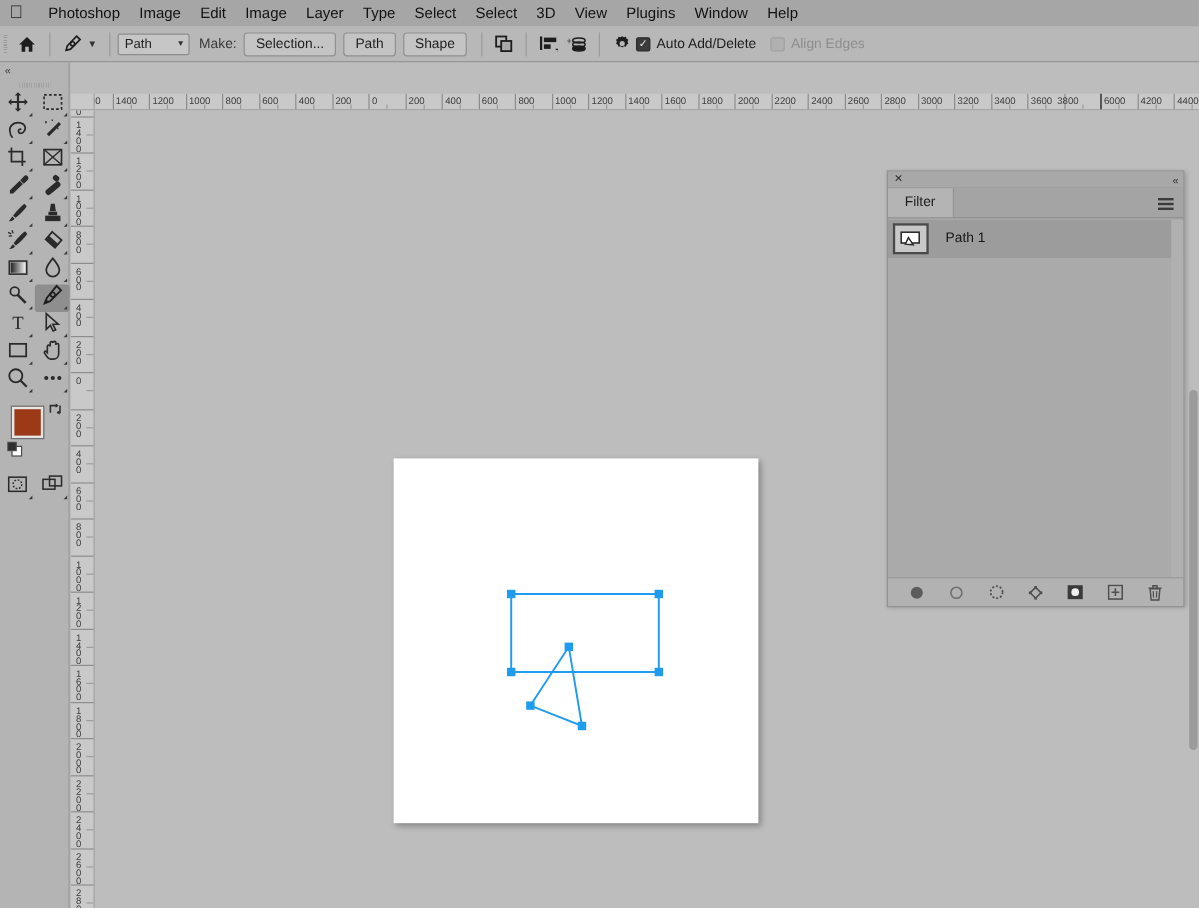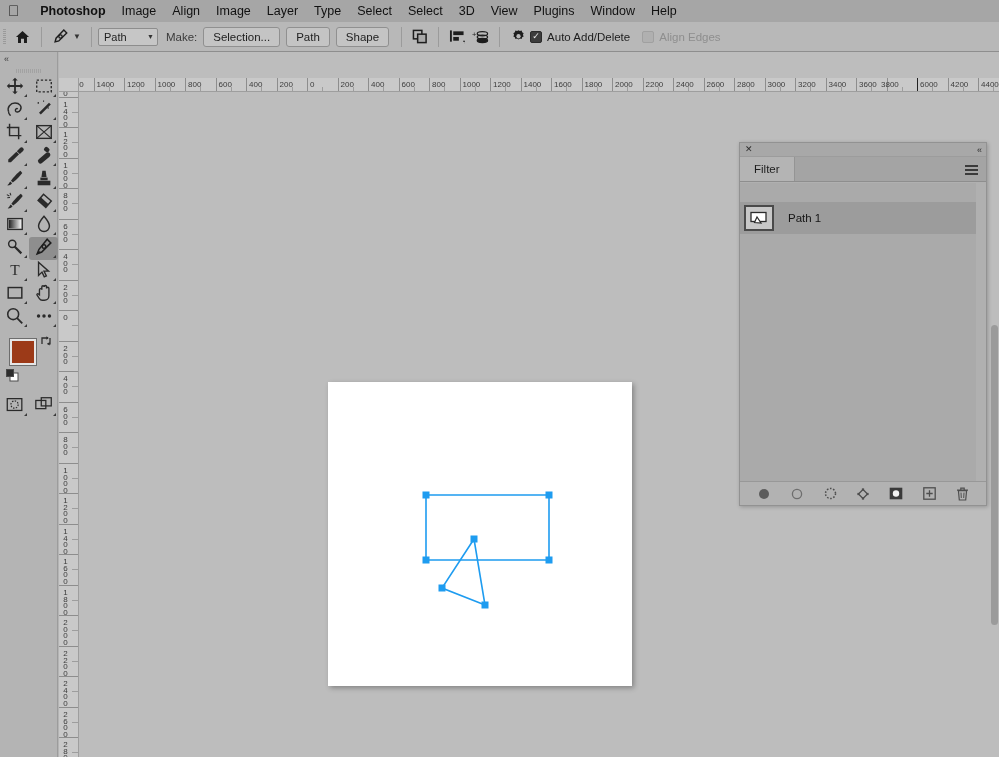--- a/index.html
+++ b/index.html
@@ -14,21 +14,21 @@
   
   #menubar {
     position:absolute; left:0; top:0; width:999px; height:22px;
     background:#a6a6a6;
     display:flex; align-items:center;
     font-size:12.5px; color:#111;
     padding-left:8px;
   }
   #menubar .apple { font-size:15px; line-height:1; margin-right:13px; color:#1a1a1a; padding-bottom:2px;}
   #menubar .mi { padding:0 8px; white-space:nowrap; }
-  #menubar .mi.app { font-weight:bold; }
+  #menubar .mi.app { font-weight:normal; }
 
   
   #optionsbar {
     position:absolute; left:0; top:22px; width:999px; height:30px;
     background:#b8b8b8;
     border-bottom:1px solid #8e8e8e;
     display:flex; align-items:center;
     font-size:11.5px; color:#2b2b2b;
   }
   .ob-grip { width:9px; height:30px; display:flex; align-items:center; justify-content:center; }
@@ -141,21 +141,21 @@
   #panel-tabs { height:25px; background:#a4a4a4; display:flex; align-items:stretch;
      border-bottom:1px solid #8e8e8e; position:relative;}
   .panel-tab { padding:0 14px; display:flex; align-items:center;
      font-size:11.5px; color:#1e1e1e; background:#b4b4b4;
      border-right:1px solid #949494; }
   #panel-menu { position:absolute; right:8px; top:8px; }
   #panel-menu i { display:block; width:13px; height:2px; background:#3b3b3b; margin-bottom:2px;}
   #panel-list { position:absolute; left:0; top:40px; right:0; bottom:24px;
      background:#aaaaaa; overflow:hidden;}
   .path-row { height:32px; display:flex; align-items:center; padding-left:4px;
-     background:#9c9c9c;margin-top:19px; }
+     background:#9c9c9c; }
   .path-thumb { width:30px; height:26px; background:#c8c8c8; border:2px solid #4a4a4a;
      display:flex; align-items:center; justify-content:center; }
   .path-name { margin-left:14px; font-size:11.5px; color:#151515; }
   #panel-scroll { position:absolute; right:0; top:40px; width:10px; bottom:24px;
      background:#b0b0b0; }
   #panel-bottom { position:absolute; left:0; right:0; bottom:0; height:24px;
      background:#b2b2b2; border-top:1px solid #989898;
      display:flex; align-items:center; justify-content:center; gap:17px; }
   .pb-icon { width:16px; height:16px; display:flex; align-items:center; justify-content:center; }
 
@@ -163,21 +163,21 @@
   #app-scroll { position:absolute; right:1px; top:325px; width:7px; height:300px;
      background:#9b9b9b; border-radius:4px; }
 </style>
 </head>
 <body>
 
 <div id="menubar">
   <span class="apple"></span>
   <span class="mi app">Photoshop</span>
   <span class="mi">Image</span>
-  <span class="mi">Align</span>
+  <span class="mi">Edit</span>
   <span class="mi">Image</span>
   <span class="mi">Layer</span>
   <span class="mi">Type</span>
   <span class="mi">Select</span>
   <span class="mi">Select</span>
   <span class="mi">3D</span>
   <span class="mi">View</span>
   <span class="mi">Plugins</span>
   <span class="mi">Window</span>
   <span class="mi">Help</span>

